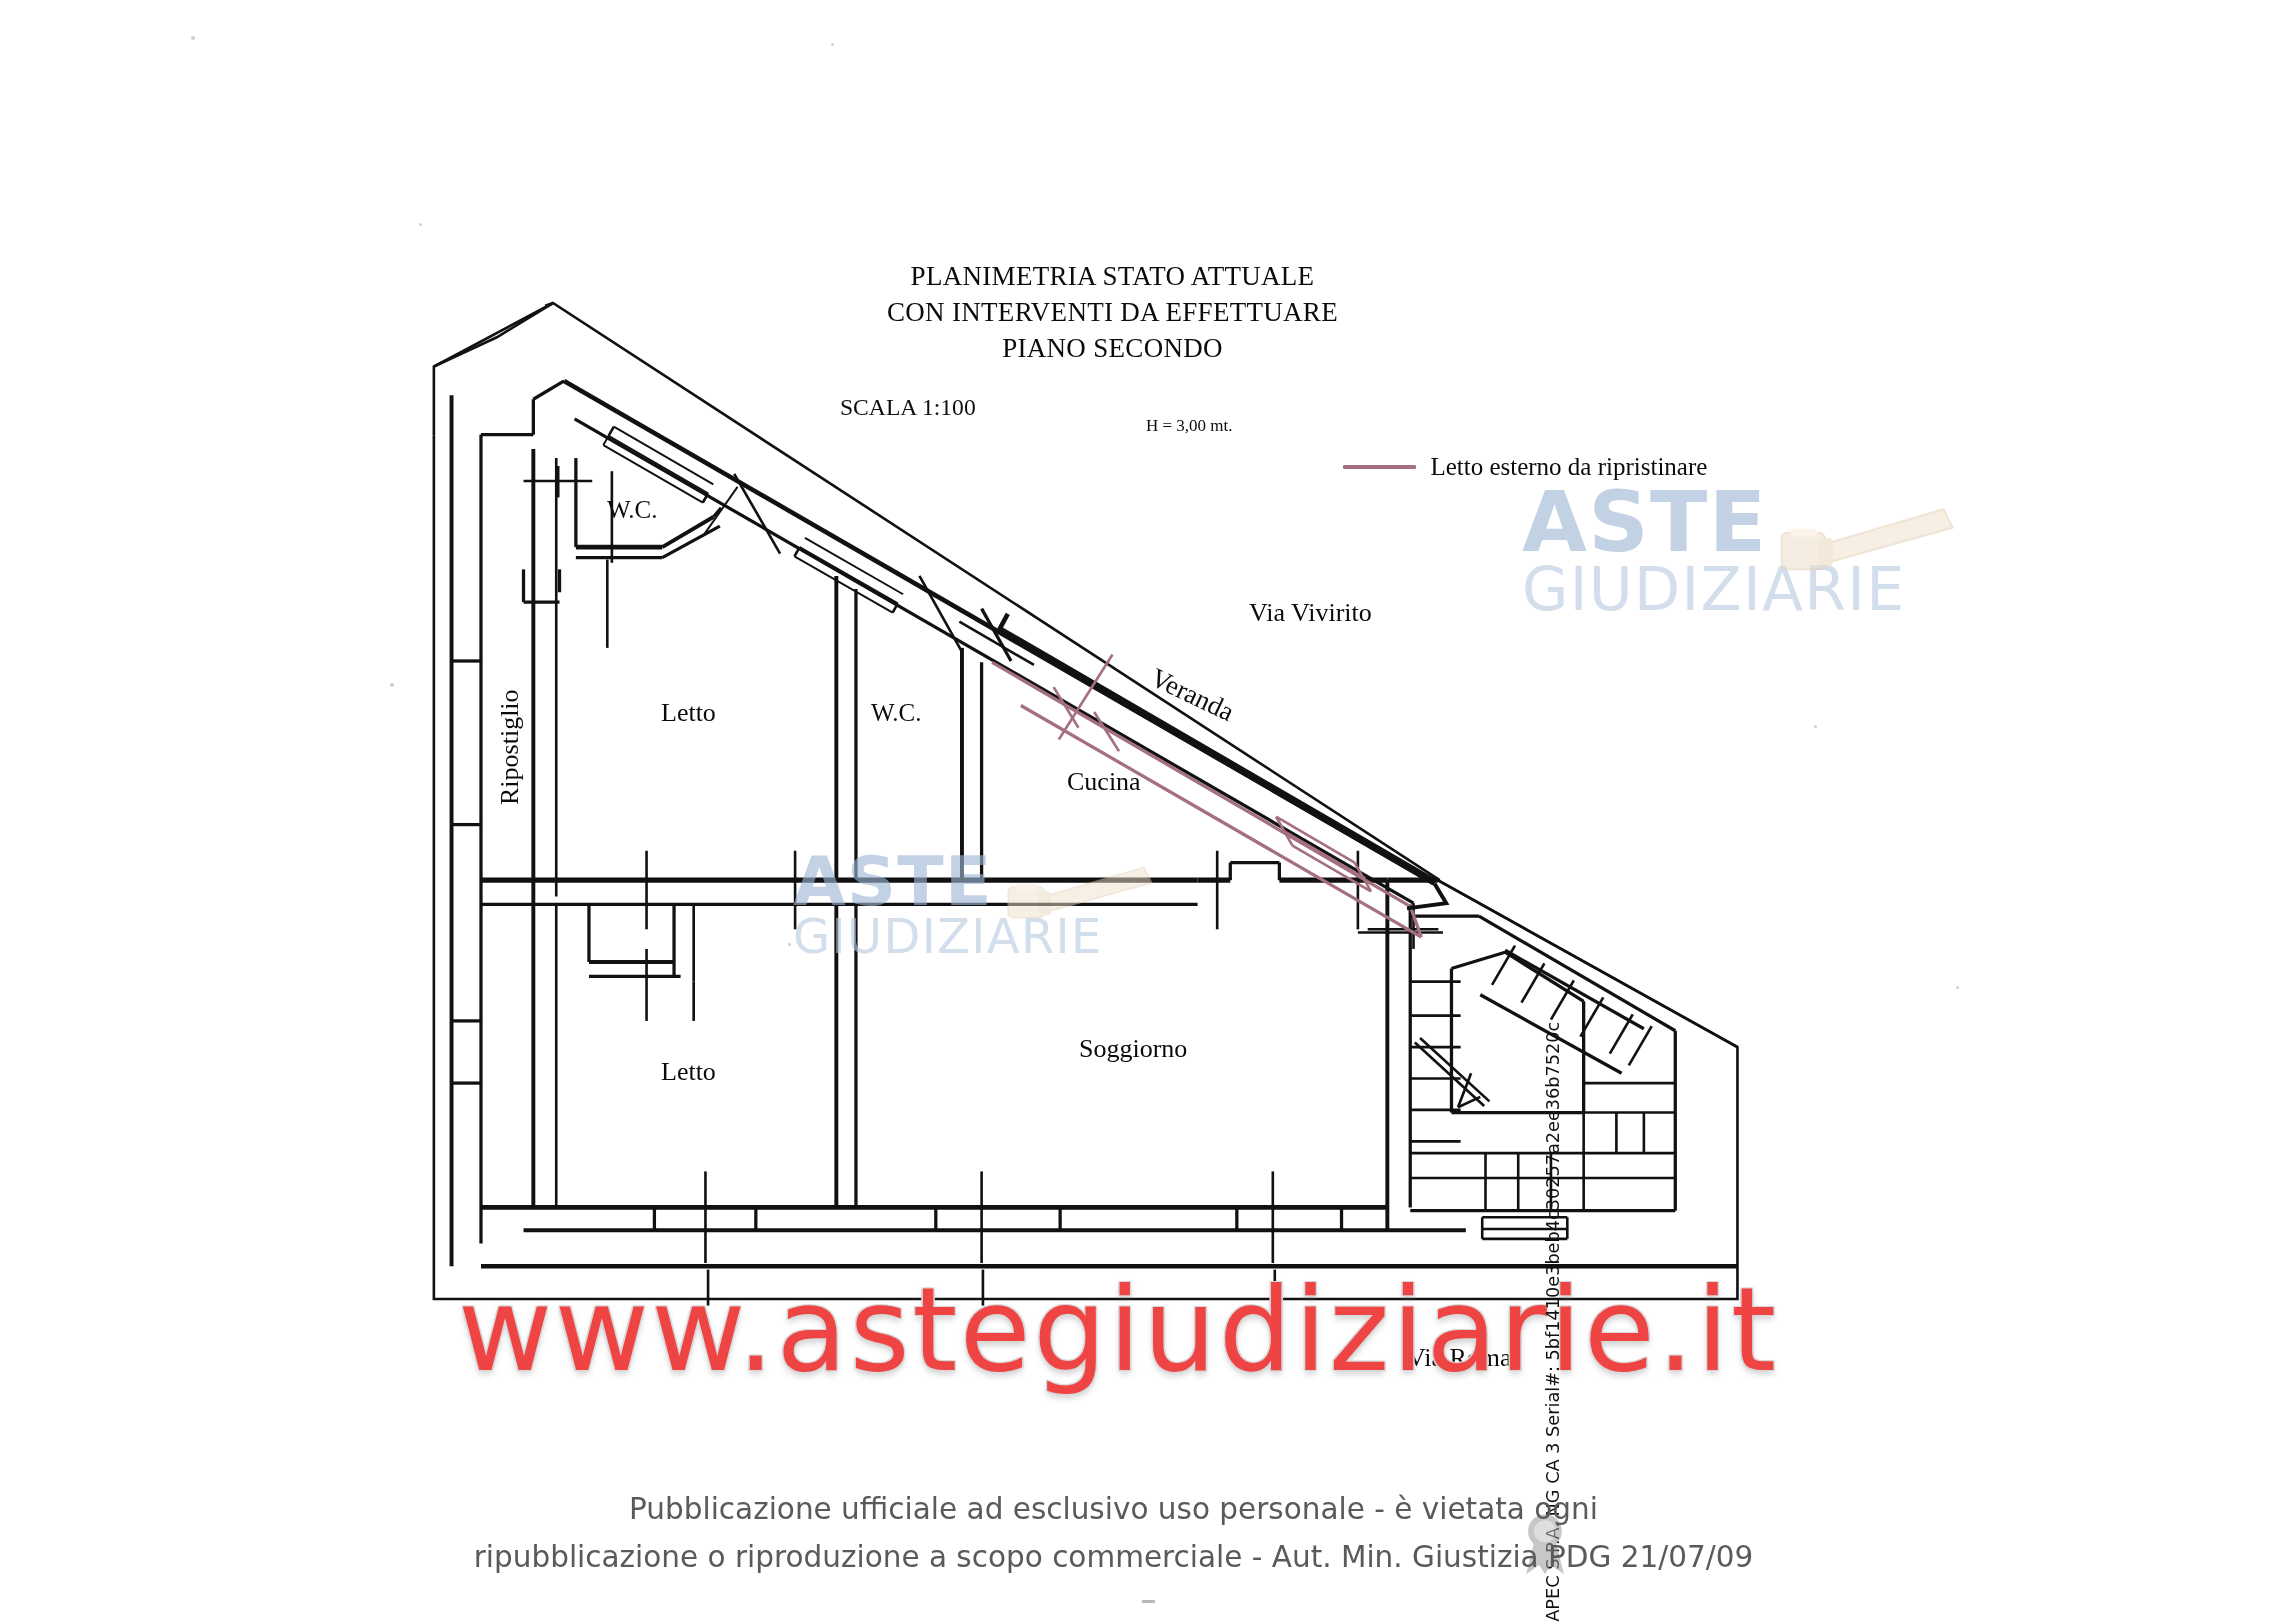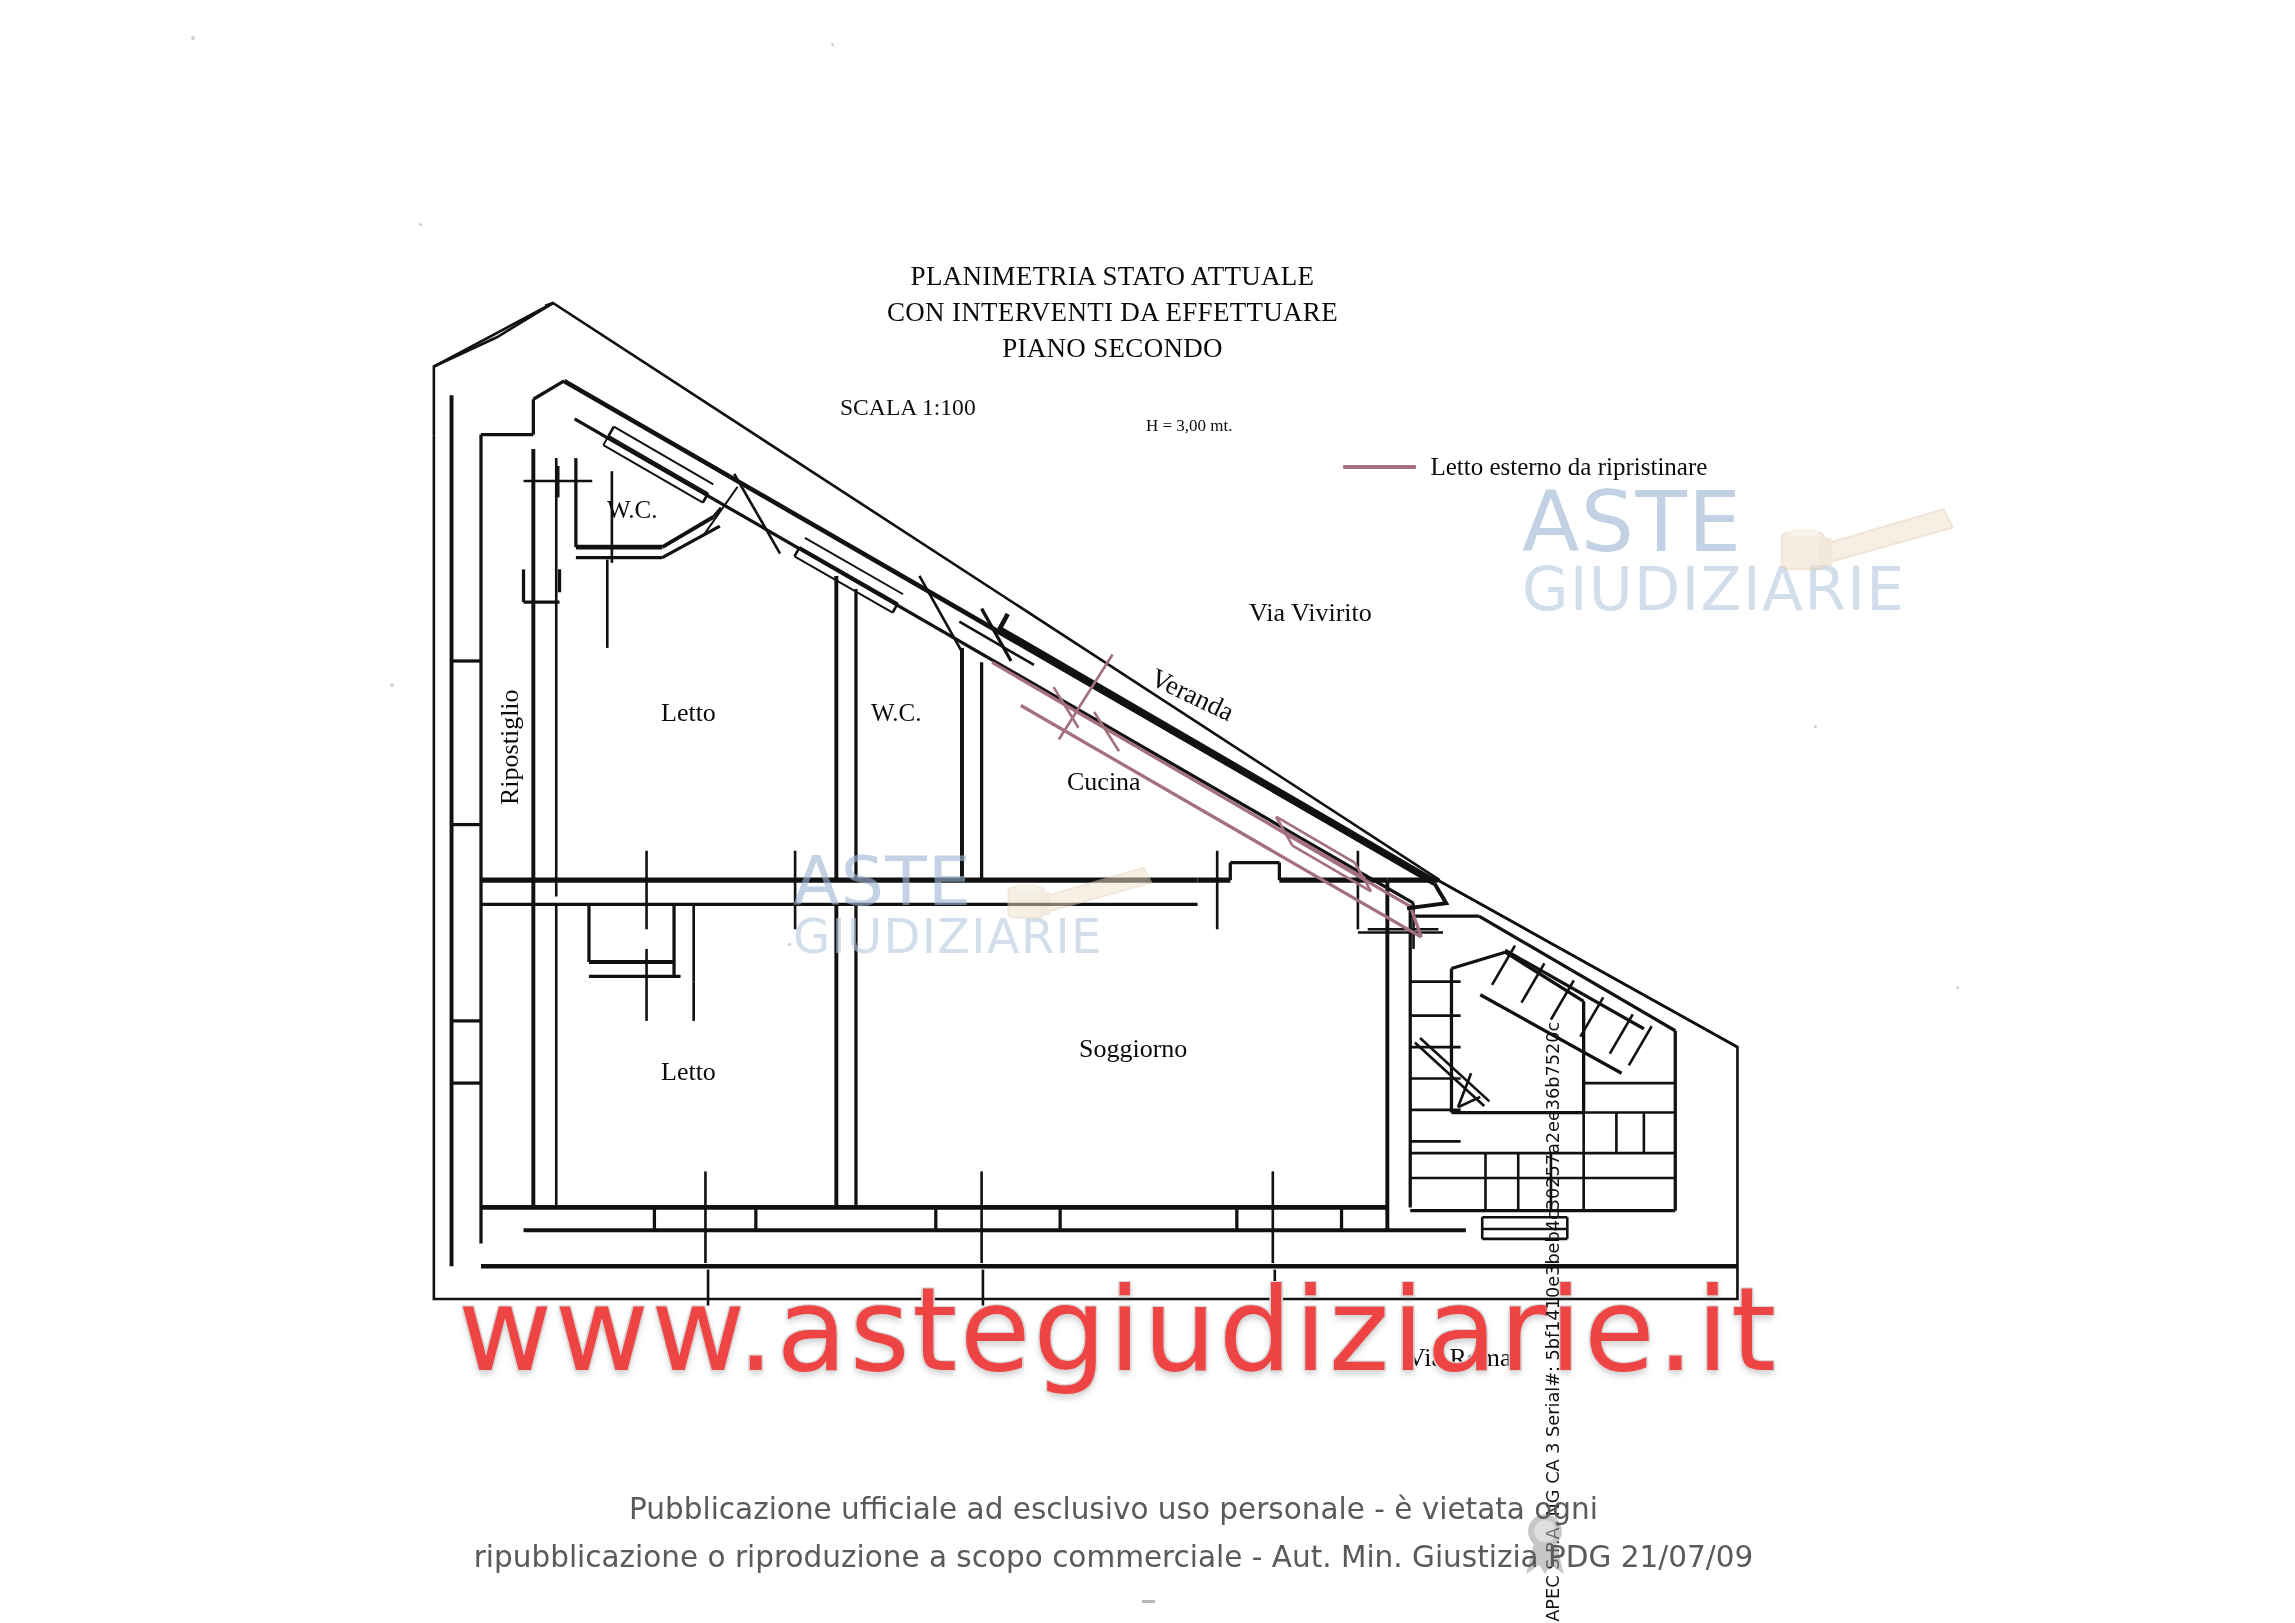--- a/index.html
+++ b/index.html
@@ -127,21 +127,21 @@
     pointer-events: none;
   }
 
   .logo {
     position: absolute;
     pointer-events: none;
     opacity: .62;
   }
   .logo .logo-top {
     font-family: "DejaVu Sans", sans-serif;
-    font-weight: 400;
+    font-weight: 700;
     color: #9db6d4;
     letter-spacing: 1.3px;
     line-height: .92;
   }
   .logo .logo-bot {
     font-family: "DejaVu Sans", sans-serif;
     font-weight: 400;
     color: #b9cbe2;
     letter-spacing: 1.3px;
     line-height: .95;

